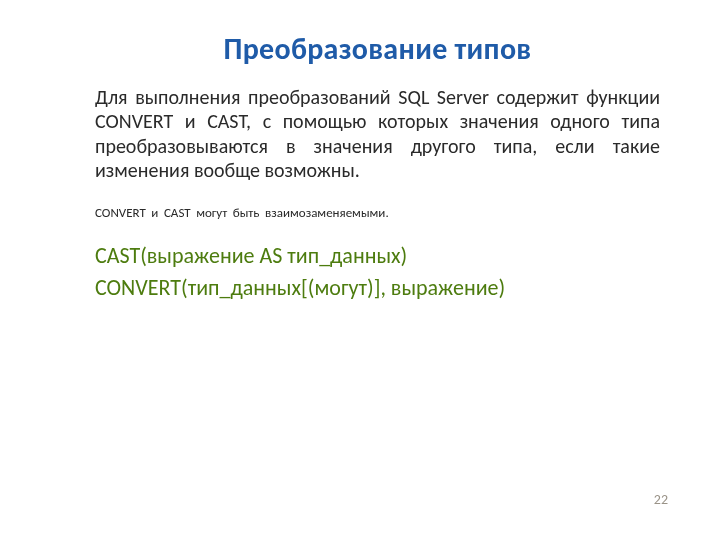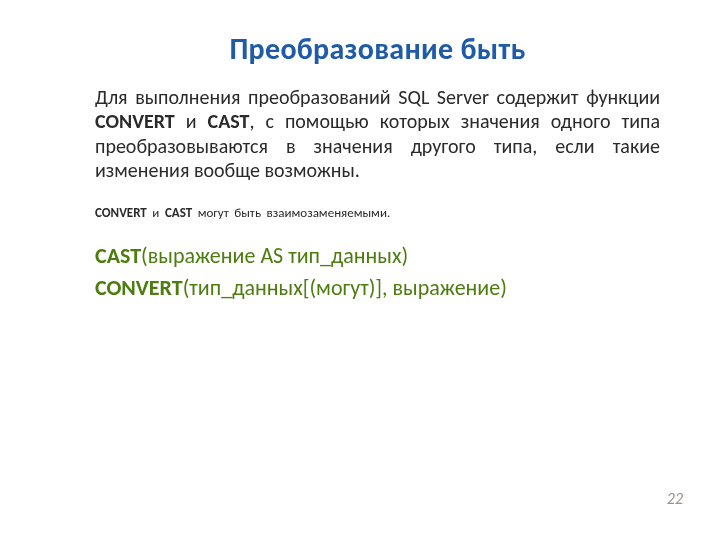--- a/index.html
+++ b/index.html
@@ -37,35 +37,34 @@
       margin-bottom: 22px;
       word-spacing: 0.2em;
     }
     .syntax {
       color: #4d7c0f;
       font-size: 22px;
       line-height: 1.25;
       text-align: left;
       margin-bottom: 4px;
     }
-    .bold { font-weight: bold; }
+    .bold { font-weight: normal; }
     .page-number {
       position: absolute;
       bottom: 32px;
-      right: 37px;
+      right: 52px;
       color: #9a9388;
-      font-size: 16px;
-      font-style: italic;
+      font-size: 14px;
     }
   </style>
 </head>
 <body>
 
 <div class="slide">
-  <h1 class="title">Преобразование быть</h1>
+  <h1 class="title">Преобразование типов</h1>
 
   <p class="para">
     <span>Для выполнения преобразований SQL Server содержит функции </span><span class="bold">CONVERT</span><span> и </span><span class="bold">CAST</span><span>, с помощью которых значения одного типа преобразовываются в значения другого типа, если такие изменения вообще возможны.</span>
   </p>
 
   <p class="para2">
     <span class="bold">CONVERT</span><span> и </span><span class="bold">CAST</span><span> могут быть взаимозаменяемыми.</span>
   </p>
 
   <p class="syntax">

